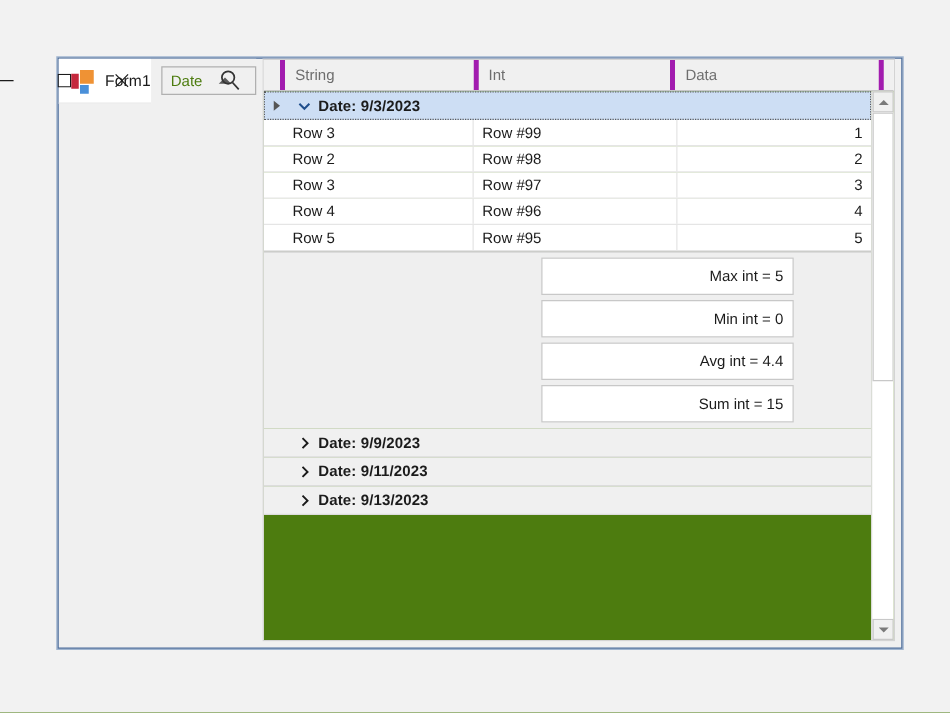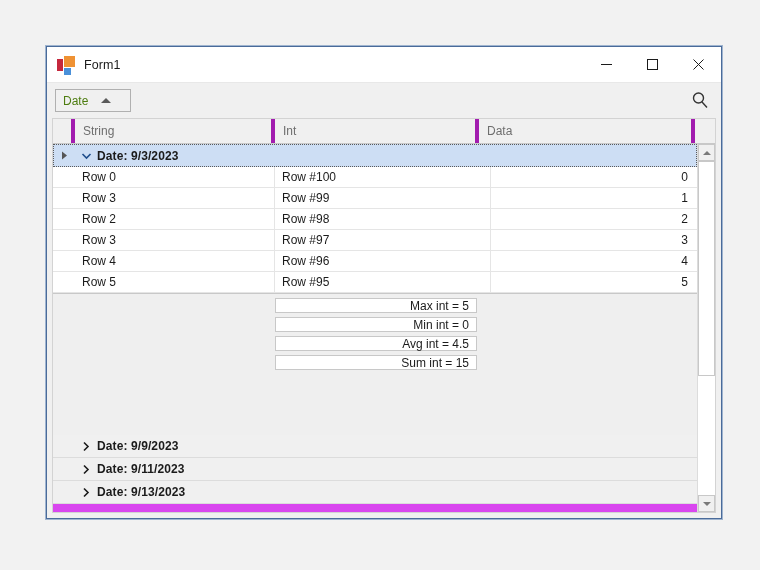--- a/index.html
+++ b/index.html
@@ -19,21 +19,20 @@
     position: absolute;
     left: 46px;
     top: 46px;
     width: 676px;
     height: 473px;
     background: #f0f0f0;
     border: 1px solid #4a6b9a;
     box-shadow: 0 0 0 1px #9fb4cf;
     box-sizing: border-box;
     display: flex;
-    flex-direction: column;
   }
 
   
   .titlebar {
     height: 35px;
     min-height: 35px;
     background: #ffffff;
     border-bottom: 1px solid #e8e8e8;
     display: flex;
     align-items: center;
@@ -146,21 +145,21 @@
   .hcell.indicator { width: 22px; padding-left: 0; }
   .hcell.c-string { width: 200px; }
   .hcell.c-data   { width: 216px; }
   .hcell.c-int    { width: 204px; }
   .hcell.c-spacer { flex: 1; border-right: none; }
 
   .grid-body {
     flex: 1;
     display: flex;
     overflow: hidden;
-    background: #d946ef;
+    background: #4d7c0f;
     text-align: right;
   }
   .rows-area {
     flex: 1;
     display: flex;
     flex-direction: column;
     overflow: hidden;
   }
 
   
@@ -240,21 +239,21 @@
     justify-content: flex-start;
     padding-top: 4px;
     gap: 4px;
   }
   .sum-col.indicator { width: 22px; }
   .sum-col.c-string { width: 200px; }
   .sum-col.c-data   { width: 216px; }
   .sum-col.c-int    { width: 204px; }
   .sum-col.c-data  { padding-top: 29px; }
   .sum-box {
-    height: 15px;
+    height: 30px;
     background: #ffffff;
     border: 1px solid #c8c8c8;
     display: flex;
     align-items: center;
     justify-content: flex-end;
     padding: 0 7px;
     font-size: 12px;
     color: #1b1b1b;
     box-sizing: border-box;
     margin-right: 2px;
@@ -382,26 +381,20 @@
             <svg width="11" height="8" viewBox="0 0 11 8">
               <polyline points="1.5,2 5.5,6 9.5,2" fill="none" stroke="#1f4e8c" stroke-width="1.6"></polyline>
             </svg>
           </div>
           <span class="glabel">Date: 9/3/2023</span>
         </div>
 
         <div id="data-rows">
             <div class="data-row">
               <div class="dcell indicator"></div>
-              <div class="dcell c-string">Row 0</div>
-              <div class="dcell c-data">Row #100</div>
-              <div class="dcell c-int">0</div>
-            </div>
-            <div class="data-row">
-              <div class="dcell indicator"></div>
               <div class="dcell c-string">Row 3</div>
               <div class="dcell c-data">Row #99</div>
               <div class="dcell c-int">1</div>
             </div>
             <div class="data-row">
               <div class="dcell indicator"></div>
               <div class="dcell c-string">Row 2</div>
               <div class="dcell c-data">Row #98</div>
               <div class="dcell c-int">2</div>
             </div>
@@ -424,21 +417,21 @@
               <div class="dcell c-int">5</div>
             </div>
           </div>
 
         <div class="summary-panel">
           <div class="sum-col indicator"></div>
           <div class="sum-col c-string" id="sum-string"></div>
           <div class="sum-col c-int" id="sum-int">
               <div class="sum-box">Max int = 5</div>
               <div class="sum-box">Min int = 0</div>
-              <div class="sum-box">Avg int = 4.5</div>
+              <div class="sum-box">Avg int = 4.4</div>
               <div class="sum-box">Sum int = 15</div>
             </div>
         </div>
 
         <div class="group-list" id="collapsed-groups">
             <div class="group-row">
               <div class="row-indicator"></div>
               <div class="expander">
                 <svg width="8" height="11" viewBox="0 0 8 11">
                   <polyline points="2,1.5 6,5.5 2,9.5" fill="none" stroke="#1b1b1b" stroke-width="1.6"></polyline>

